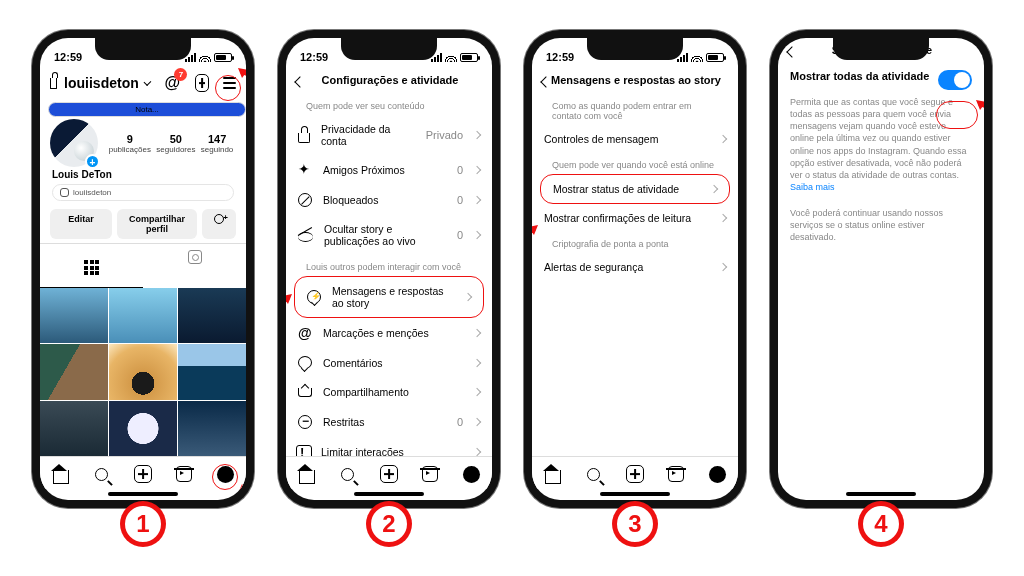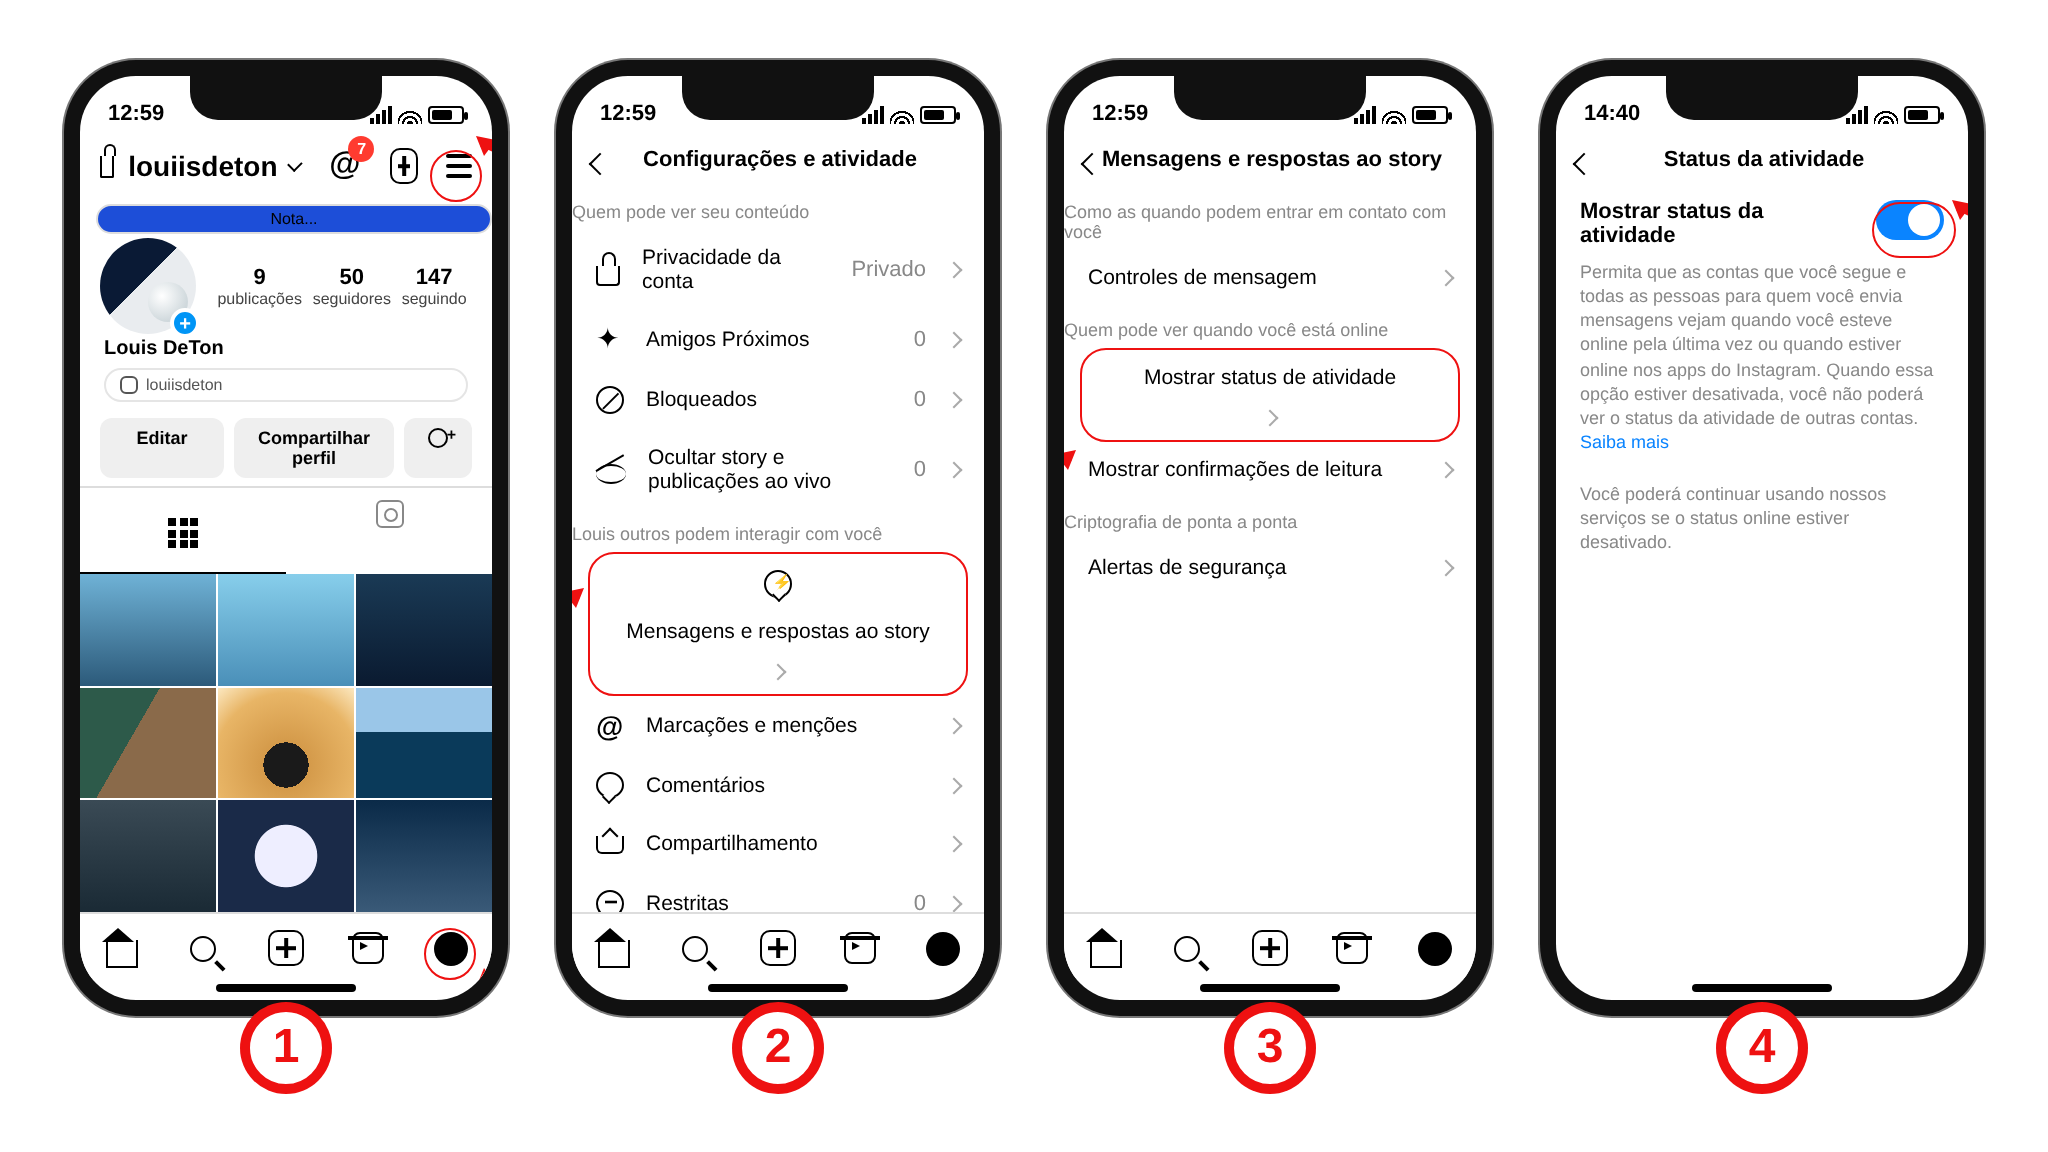--- a/index.html
+++ b/index.html
@@ -85,21 +85,21 @@
   .reels-i::before{content:"";position:absolute;top:4px;left:0;right:0;height:1.5px;background:#000;}
   .reels-i::after{content:"";position:absolute;left:6px;top:7px;width:0;height:0;border-left:4px solid #000;border-top:2.5px solid transparent;border-bottom:2.5px solid transparent;}
   .prof-i{width:17px;height:17px;border-radius:50%;background:#000;}
 
   .homebar{height:4px;width:70px;background:#000;border-radius:3px;margin:3px auto 4px;}
 
   
   .hdr{display:flex;align-items:flex-end;padding:6px 10px 8px;gap:8px;}
   .back{width:8px;height:8px;border-left:1.8px solid #000;border-bottom:1.8px solid #000;transform:rotate(45deg);}
   .hdr-title{flex:1;text-align:center;font-size:11px;font-weight:700;margin-left:-14px;}
-  .section{font-size:9px;color:#888;padding:7px 0 4px;}
+  .section{font-size:9px;color:#888;padding:7px 20px 4px;}
   .row{display:flex;align-items:center;padding:8px 12px;gap:11px;font-size:10.5px;}
   .row .lbl{flex:1;}
   .row .val{font-size:11px;color:#888;}
   .chev-r{width:6px;height:6px;border-right:1.4px solid #aaa;border-top:1.4px solid #aaa;transform:rotate(45deg);}
   .ico{width:16px;height:16px;position:relative;flex-shrink:0;}
   .ico-lock{border:1.4px solid #000;border-top:none;border-radius:0 0 2px 2px;height:10px;width:12px;margin-top:6px;}
   .ico-lock::before{content:"";position:absolute;top:-7px;left:2px;width:5px;height:6px;border:1.4px solid #000;border-bottom:none;border-radius:5px 5px 0 0;}
   .ico-star{width:14px;height:14px;}
   .ico-star::before{content:"✦";position:absolute;font-size:14px;line-height:14px;left:0;top:-1px;}
   .ico-block{width:14px;height:14px;border:1.5px solid #000;border-radius:50%;}
@@ -115,21 +115,21 @@
   .ico-cmt::after{content:"";position:absolute;left:3px;bottom:-3px;width:4px;height:4px;border-left:1.4px solid #000;border-bottom:1.4px solid #000;transform:rotate(-45deg);background:#fff;}
   .ico-share{width:14px;height:14px;}
   .ico-share::before{content:"";position:absolute;left:0;top:3px;width:12px;height:8px;border:1.4px solid #000;border-top:none;border-radius:0 0 3px 3px;}
   .ico-share::after{content:"";position:absolute;left:4px;top:0;width:5px;height:5px;border-top:1.4px solid #000;border-right:1.4px solid #000;transform:rotate(-45deg);}
   .ico-rest{width:14px;height:14px;border:1.4px solid #000;border-radius:50%;}
   .ico-rest::after{content:"−";position:absolute;left:3px;top:-2px;font-size:12px;font-weight:800;}
   .ico-limit{width:12px;height:14px;}
   .ico-limit::before{content:"!";position:absolute;left:2px;font-size:13px;font-weight:800;}
   .ico-limit::after{content:"";position:absolute;left:-2px;top:0;width:14px;height:14px;border:1.4px solid #000;border-radius:3px;}
 
-  .hl{border:1.3px solid #e11;border-radius:13px;margin:0 8px;flex-direction:column;}
+  .hl{border:1.3px solid #e11;border-radius:13px;margin:0 8px;}
 
   
   .s4body{padding:4px 12px 0;font-size:9px;color:#888;line-height:1.35;}
   .s4row{display:flex;align-items:flex-start;gap:8px;padding:6px 12px 2px;}
   .s4row .t{flex:1;font-size:11px;font-weight:600;color:#000;}
   .toggle{width:34px;height:20px;background:#0a84ff;border-radius:10px;position:relative;flex-shrink:0;}
   .toggle::after{content:"";position:absolute;right:2px;top:2px;width:16px;height:16px;background:#fff;border-radius:50%;}
   .link{color:#0a84ff;}
 
   
@@ -425,40 +425,27 @@
         </div>
     </div>
     <div class="homebar"></div>
   </div>
   <div class="step">3</div>
 </div>
 
 <div class="phone">
   <div class="screen">
     <div class="notch"></div>
-    <div class="statusbar">
-        <span>14:40</span>
-        <div class="sb-right">
-          <div class="sig">
-            <span></span>
-            <span></span>
-            <span></span>
-            <span></span>
-          </div>
-          <div class="wifi"></div>
-          <div class="batt"></div>
-        </div>
-      </div>
     <div class="hdr">
         <div class="back"></div>
         <div class="hdr-title">Status da atividade</div>
       </div>
     <div style="flex:1">
       <div class="s4row">
-        <div class="t">Mostrar status da atividade</div>
+        <div class="t">Mostrar todas da atividade</div>
         <div class="toggle"></div>
       </div>
       <div class="circle-mark" style="top:63px;right:6px;width:42px;height:28px;border-radius:14px"></div>
       <svg class="arrow arr-svg" style="top:60px;right:-20px;width:30px;height:40px">
           <path d="M22 35 Q 26 12 6 6"></path>
           <polygon points="2,2 12,4 6,12"></polygon>
         </svg>
       <div class="s4body"><span>Permita que as contas que você segue e todas as pessoas para quem você envia mensagens vejam quando você esteve online pela última vez ou quando estiver online nos apps do Instagram. Quando essa opção estiver desativada, você não poderá ver o status da atividade de outras contas.</span> <span class="link">Saiba mais</span></div>
       <div class="s4body" style="margin-top:10px">Você poderá continuar usando nossos serviços se o status online estiver desativado.</div>
     </div>

